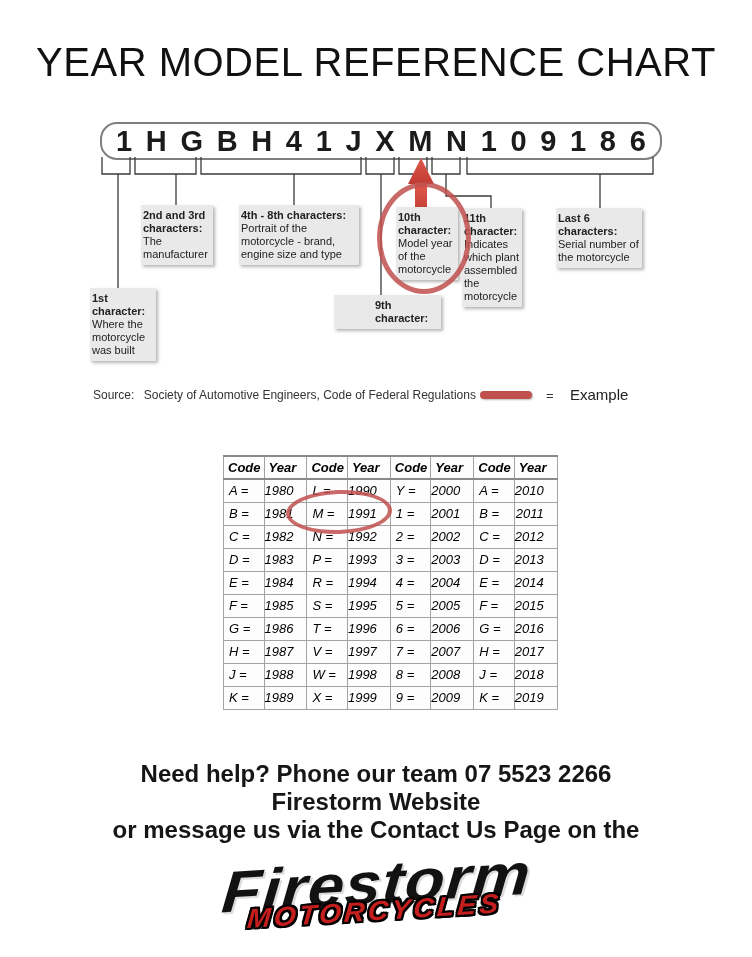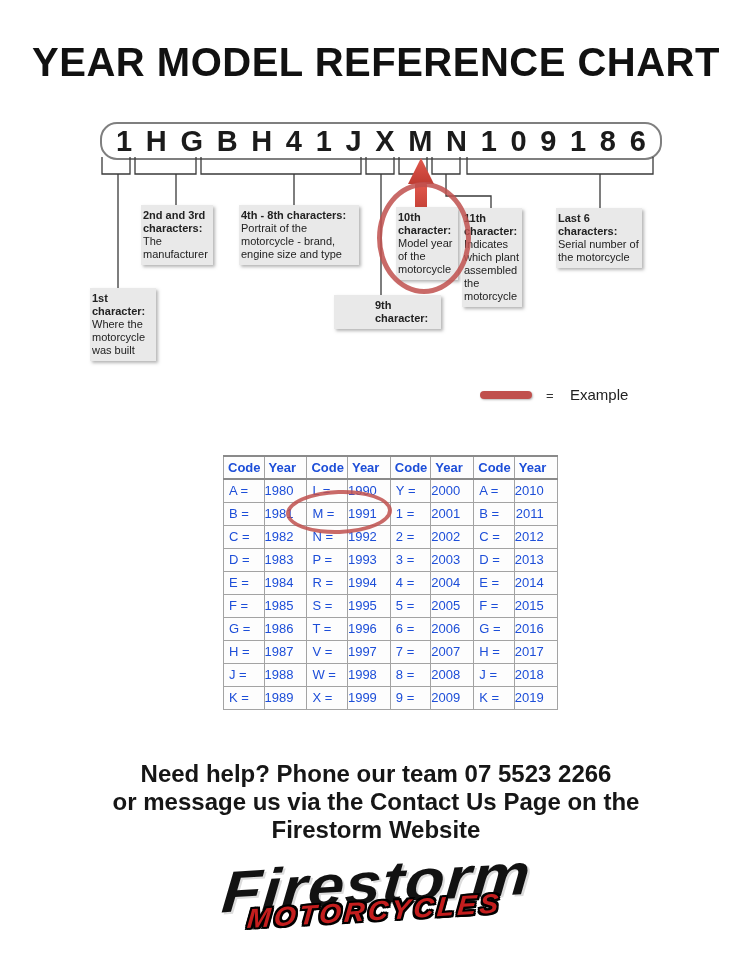--- a/index.html
+++ b/index.html
@@ -1,21 +1,21 @@
 <!DOCTYPE html>
 <html><head>
 <meta charset="utf-8">
 <style>
   * { margin:0; padding:0; box-sizing:border-box; }
   body { background:#ffffff; font-family:"Liberation Sans", sans-serif; }
   #page { position:relative; width:752px; height:957px; background:#ffffff; overflow:hidden; }
 
   .page-title {
     position:absolute; top:40px; left:0; width:752px;
-    text-align:center; font-size:40px; font-weight:bold; color:#111;
+    text-align:center; font-size:40px; font-weight:normal; color:#111;
     letter-spacing:0.5px;
   }
 
   .vin-bar {
     position:absolute; left:100px; top:122px; width:562px; height:38px;
     border:2px solid #7f7f7f; border-radius:17px; background:#fff;
     display:flex; align-items:center; justify-content:space-between;
     padding:0 14px;
   }
   .vin-char { font-size:29px; font-weight:bold; color:#1b1b1b; line-height:1; }
@@ -40,21 +40,21 @@
   .legend-oval {
     position:absolute; left:480px; top:391px; width:52px; height:8px;
     background:#c0504d; border-radius:4px; box-shadow:1px 1px 2px rgba(120,120,120,.5);
   }
   .legend-eq { position:absolute; left:546px; top:388px; font-size:13px; color:#333; }
   .legend-example { position:absolute; left:570px; top:386px; font-size:15px; color:#222; }
 
   table.year-table {
     position:absolute; left:223px; top:455px;
     border-collapse:collapse; table-layout:fixed; background:#fdfdfd;
-    font-size:13px; color:#1d4ed8;
+    font-size:13px; color:#000000;font-style:italic;
   }
   .year-table th, .year-table td { border:1px solid #a3a3a3; height:23px; white-space:nowrap; }
   .year-table th { font-weight:bold; text-align:left; padding:2px 3px 2px 4px; border-top:2px solid #8a8a8a; border-bottom:2px solid #8a8a8a; }
   .year-table td.code { text-align:left; padding-left:5px; width:37px; }
   .year-table td.year { text-align:right; padding-right:13px; width:32px; }
   .year-table col.c-code { width:38px; }
   .year-table col.c-year { width:33px; }
 
   .help-block {
     position:absolute; left:0; top:760px; width:752px; text-align:center;
@@ -160,20 +160,24 @@
     <span class="co-body">Indicates which plant assembled the motorcycle</span>
   </div>
 
   <div class="callout" style="left:556px; top:208px; width:86px;">
     <span class="co-head">Last 6 characters:</span>
     <span class="co-body">Serial number of the motorcycle</span>
   </div>
 
   <div class="highlight-ellipse" style="left:377px; top:182px; width:94px; height:112px;"></div>
 
+  <div class="source-row">
+    <span class="source-label">Source:</span>
+    <span>Society of Automotive Engineers, Code of Federal Regulations</span>
+  </div>
   <div class="legend-oval"></div>
   <span class="legend-eq">=</span>
   <span class="legend-example">Example</span>
 
   <table class="year-table">
     <colgroup>
       <col class="c-code">
         <col class="c-year">
         <col class="c-code">
         <col class="c-year">
@@ -295,22 +299,22 @@
         <td class="code">K =</td>
         <td class="year">2019</td>
       </tr>
     </tbody>
   </table>
 
   <div class="highlight-ellipse" style="left:286px; top:490px; width:106px; height:44px; border-width:4px; transform:rotate(-2deg);"></div>
 
   <div class="help-block">
     <div>Need help?  Phone our team 07 5523 2266</div>
+    <div>Firestorm Website</div>
     <div>or message us via the Contact Us Page on the</div>
-    <div>Firestorm Website</div>
   </div>
 
   <div class="logo">
     <span class="logo-main">Firestorm</span>
     <span class="logo-sub">MOTORCYCLES</span>
   </div>
 
 </div>
 
 </body></html>

